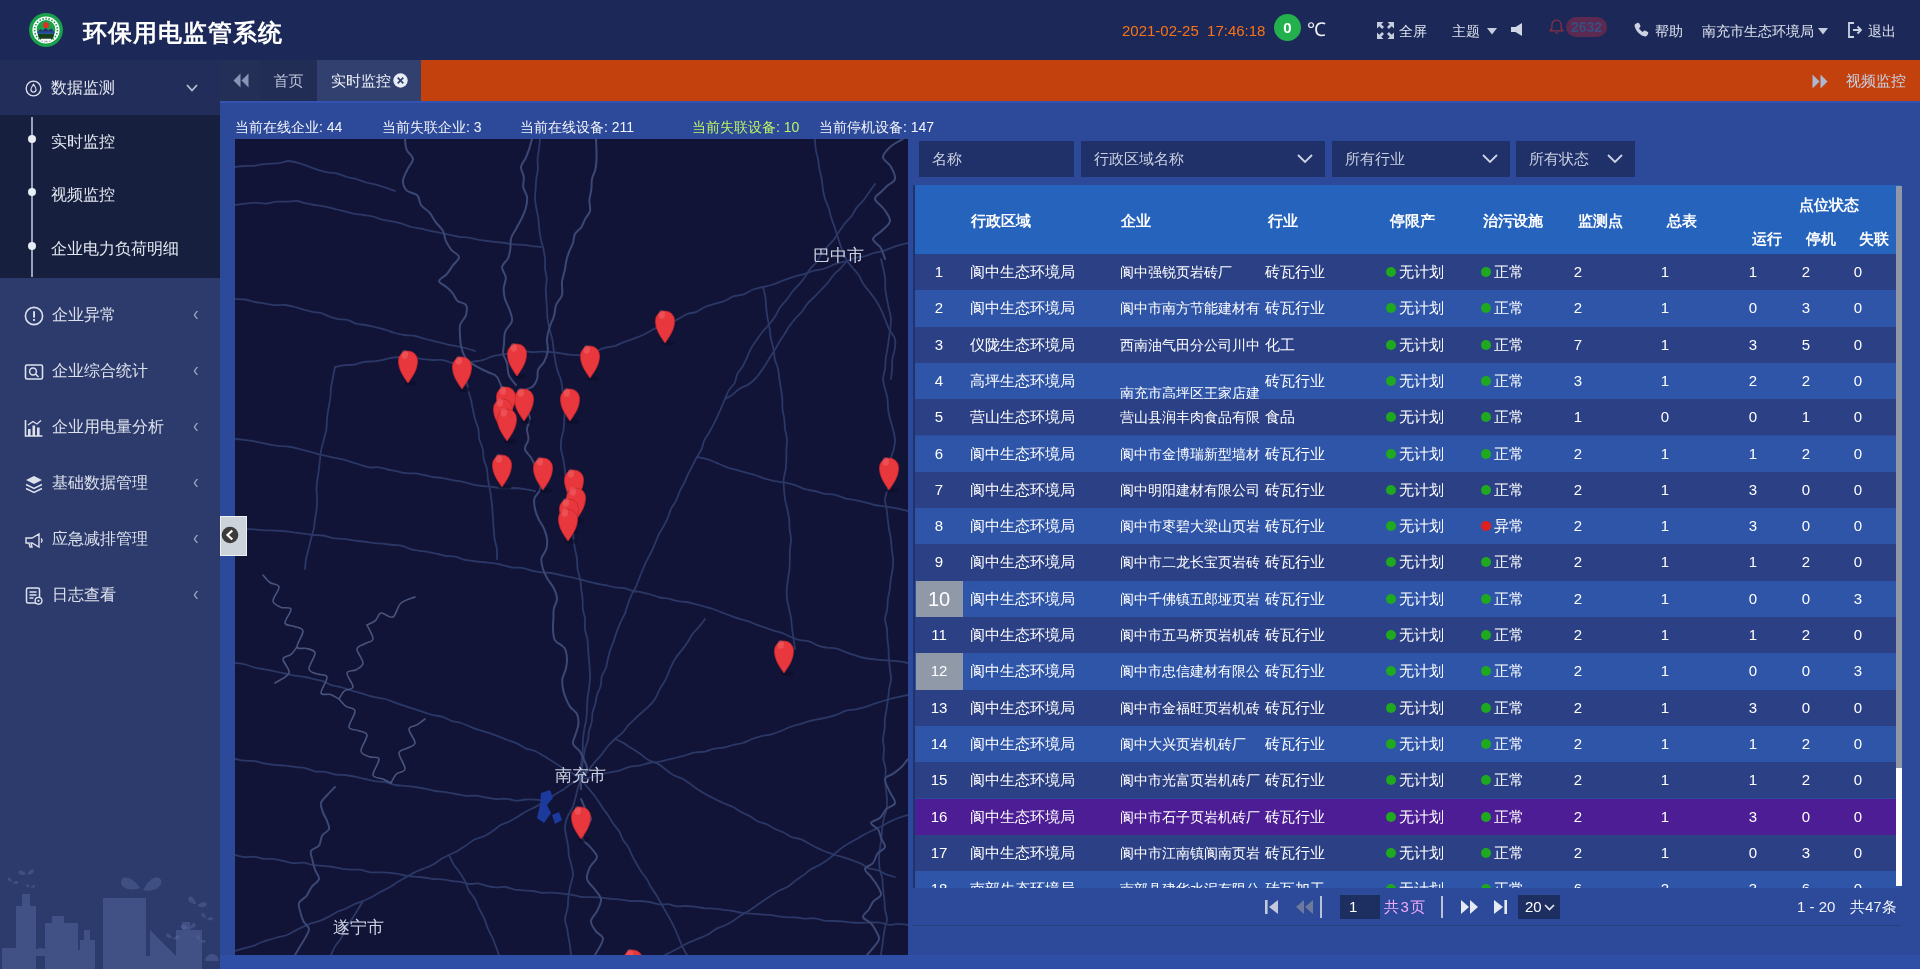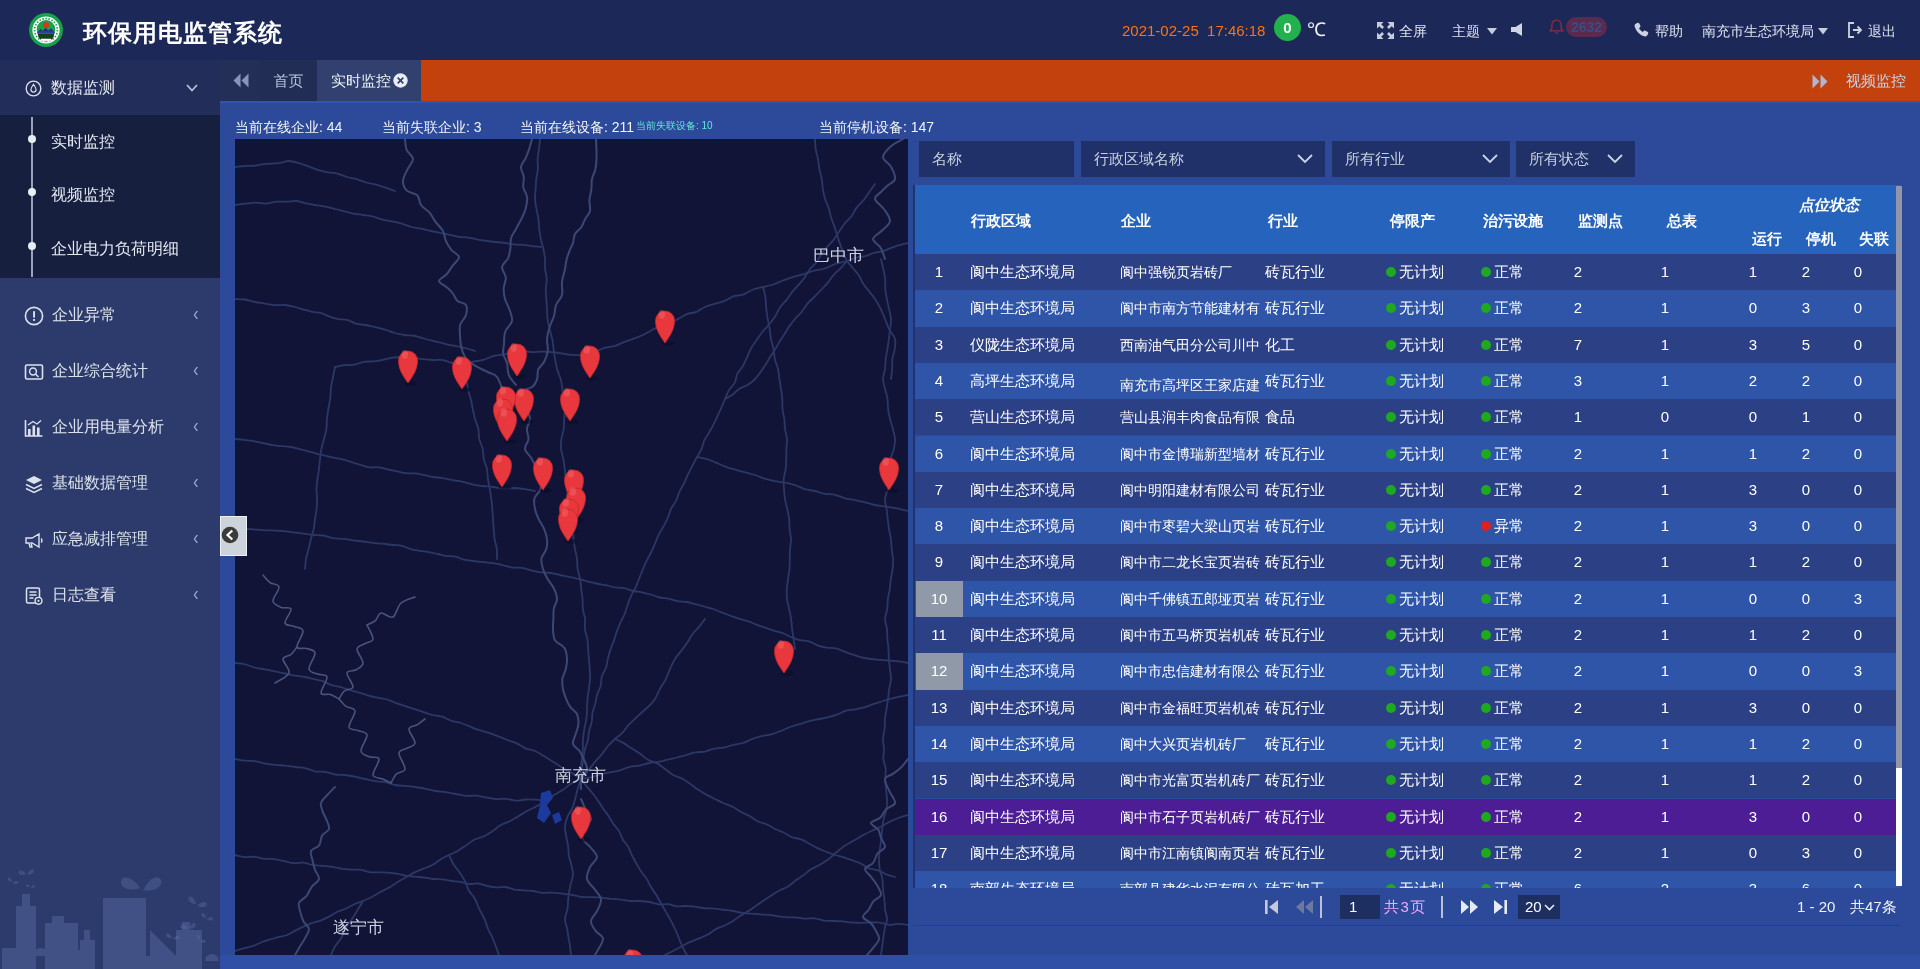--- a/index.html
+++ b/index.html
@@ -186,21 +186,21 @@
   <use href="#bf" transform="translate(26,44) scale(0.55) rotate(-18)"></use>
   <use href="#bf" transform="translate(12,52) scale(0.4) rotate(12)"></use>
   <use href="#bf" transform="translate(30,57) scale(0.34) rotate(-5)"></use>
  </g>
 </svg>
 </div>
 
 <div class="abs" style="left:235px;top:119px;font-size:14px;color:#f2f4fa">当前在线企业: 44</div>
 <div class="abs" style="left:382px;top:119px;font-size:14px;color:#f2f4fa">当前失联企业: 3</div>
 <div class="abs" style="left:520px;top:119px;font-size:14px;color:#f2f4fa">当前在线设备: 211</div>
-<div class="abs" style="left:636px;top:119px;font-size:10px;color:#5eead4">当前失联设备: 10</div>
+<div class="abs" style="left:692px;top:119px;font-size:14px;color:#bef264">当前失联设备: 10</div>
 <div class="abs" style="left:819px;top:119px;font-size:14px;color:#f2f4fa">当前停机设备: 147</div>
 
 <svg class="abs" style="left:235px;top:139px" width="673" height="816" viewBox="0 0 673 816">
     <rect x="0" y="0" width="673" height="816" fill="#121437"></rect>
     <path d="M640.0 45.0 C639.0 46.3 636.2 50.4 634.3 53.1 C632.4 55.8 630.6 58.6 628.6 61.2 C626.5 63.7 623.7 65.8 621.8 68.4 C619.8 71.1 618.6 74.4 616.7 77.0 C614.7 79.7 612.0 81.8 609.9 84.3 C607.9 86.9 606.1 89.7 604.2 92.4 C602.3 95.1 600.7 98.1 598.7 100.7 C596.7 103.3 594.1 105.6 592.0 108.0 C589.9 110.4 588.1 112.8 586.3 115.3 C584.6 117.9 583.3 120.8 581.4 123.2 C579.5 125.7 577.0 127.6 575.1 130.1 C573.2 132.5 571.8 135.3 570.0 137.9 C568.2 140.4 566.3 142.8 564.3 145.2 C562.3 147.5 560.1 149.5 558.0 152.0 C555.9 154.5 554.1 157.7 552.0 160.4 C549.8 163.1 547.1 165.4 545.1 168.3 C543.2 171.1 542.0 174.6 540.1 177.4 C538.2 180.3 536.0 183.0 533.8 185.7 C531.6 188.3 529.1 190.8 527.0 193.5 C524.8 196.2 522.9 199.3 521.0 202.0 C519.1 204.7 517.3 207.1 515.8 209.9 C514.3 212.6 513.3 215.7 512.0 218.5 C510.7 221.3 509.5 224.3 507.9 227.0 C506.3 229.7 503.8 231.9 502.4 234.7 C501.1 237.5 501.1 241.1 499.7 243.9 C498.2 246.6 495.4 248.7 493.8 251.4 C492.2 254.1 491.2 257.2 490.0 260.0 C488.8 262.8 487.6 265.7 486.4 268.5 C485.2 271.3 483.9 274.1 482.6 276.9 C481.4 279.7 480.1 282.5 478.7 285.2 C477.3 287.9 475.9 290.6 474.3 293.3 C472.8 296.0 470.7 298.4 469.4 301.2 C468.1 303.9 467.8 307.2 466.6 310.0 C465.3 312.8 463.5 315.2 462.0 318.0 C460.5 320.8 459.0 323.7 457.5 326.6 C456.0 329.5 454.5 332.3 453.1 335.2 C451.7 338.1 450.6 341.2 449.2 344.1 C447.8 347.0 445.9 349.7 444.6 352.6 C443.2 355.6 442.5 358.8 441.1 361.7 C439.7 364.6 437.4 367.1 436.0 370.0 C434.6 372.9 434.0 376.0 432.8 378.9 C431.6 381.8 430.1 384.6 428.5 387.4 C427.0 390.2 425.1 392.7 423.7 395.6 C422.3 398.4 421.4 401.4 420.1 404.3 C418.9 407.3 417.7 410.2 416.3 413.0 C415.0 415.8 413.2 418.5 411.8 421.4 C410.5 424.2 409.2 427.1 408.0 430.0 C406.8 432.9 405.5 435.9 404.4 438.9 C403.2 441.9 402.3 445.0 400.9 447.9 C399.6 450.8 397.7 453.4 396.3 456.3 C395.0 459.2 393.8 462.3 392.8 465.3 C391.7 468.3 391.1 471.5 389.9 474.5 C388.7 477.5 386.9 480.2 385.6 483.1 C384.3 486.0 383.1 489.0 382.0 492.0 C380.9 495.0 380.2 498.1 379.1 501.1 C378.0 504.1 376.6 507.0 375.6 510.1 C374.6 513.1 373.8 516.2 373.0 519.3 C372.2 522.4 372.0 525.7 371.0 528.7 C369.9 531.7 367.7 534.4 366.8 537.4 C365.9 540.5 366.4 544.0 365.6 547.1 C364.8 550.2 362.9 553.0 362.0 556.0 C361.1 559.0 360.9 562.1 360.2 565.0 C359.4 568.0 358.1 570.9 357.5 573.9 C356.9 576.9 357.3 580.1 356.7 583.2 C356.1 586.2 354.7 589.0 354.0 592.0 C353.4 595.0 353.6 598.2 352.9 601.2 C352.2 604.2 350.8 606.9 350.0 610.0 C349.2 613.1 348.9 616.6 348.3 620.0 C347.8 623.3 347.2 626.6 346.8 629.9 C346.4 633.3 346.1 638.3 346.0 640.0" fill="none" stroke="#2b3866" stroke-width="1.8" stroke-linejoin="round" stroke-linecap="round"></path>
     <path d="M305.0 0.0 C304.8 1.7 304.4 6.7 304.0 10.0 C303.6 13.3 302.8 16.6 302.6 19.9 C302.4 23.3 303.1 26.7 302.9 30.0 C302.7 33.4 301.6 36.6 301.3 40.0 C300.9 43.3 300.9 46.6 300.6 50.0 C300.4 53.3 299.9 56.7 300.0 60.0 C300.1 63.3 300.9 66.7 301.5 70.0 C302.1 73.4 302.9 76.6 303.4 80.0 C303.9 83.3 303.9 86.8 304.3 90.1 C304.7 93.5 305.1 96.8 305.8 100.1 C306.5 103.5 307.7 106.7 308.4 110.0 C309.1 113.3 309.7 116.7 310.0 120.0 C310.3 123.3 309.8 126.7 310.1 130.0 C310.4 133.3 311.6 136.6 311.7 140.0 C311.8 143.3 310.9 146.7 310.8 150.0 C310.7 153.4 311.1 156.7 311.3 160.0 C311.5 163.3 311.8 166.6 312.0 170.0 C312.2 173.4 312.2 176.8 312.6 180.2 C313.1 183.5 313.8 186.8 314.6 190.1 C315.3 193.4 316.5 196.6 317.2 199.9 C317.9 203.2 318.2 206.6 318.6 210.0 C319.1 213.3 319.4 216.6 320.0 220.0 C320.6 223.4 321.2 227.1 322.2 230.6 C323.2 234.0 325.0 237.3 325.9 240.8 C326.8 244.3 326.9 247.9 327.6 251.5 C328.3 255.0 329.6 258.6 330.0 262.0 C330.4 265.4 330.0 268.4 329.9 271.7 C329.7 274.9 329.4 278.1 329.2 281.3 C328.9 284.5 329.0 287.7 328.5 290.9 C328.0 294.1 326.7 297.2 326.3 300.4 C325.9 303.5 325.7 306.7 326.0 310.0 C326.3 313.3 327.7 316.6 328.3 319.9 C328.9 323.2 329.3 326.6 329.7 329.9 C330.1 333.3 330.7 336.6 331.0 340.0 C331.3 343.3 331.2 346.8 331.7 350.1 C332.2 353.5 333.3 356.7 334.0 360.0 C334.7 363.3 335.7 366.6 336.2 369.9 C336.6 373.2 336.5 376.6 336.8 380.0 C337.1 383.3 337.6 386.7 337.9 390.0 C338.2 393.4 338.2 396.8 338.6 400.1 C338.9 403.4 339.5 406.8 340.0 410.1 C340.6 413.4 341.6 416.7 342.0 420.0 C342.4 423.3 342.1 426.8 342.6 430.1 C343.1 433.4 344.5 436.6 345.1 439.9 C345.7 443.3 345.8 446.6 346.2 450.0 C346.6 453.3 347.3 456.6 347.6 460.0 C347.9 463.3 347.5 466.8 347.9 470.1 C348.3 473.4 349.7 476.7 350.0 480.0 C350.3 483.3 349.5 486.8 349.9 490.1 C350.3 493.4 351.8 496.6 352.4 499.9 C352.9 503.3 352.9 506.6 353.1 509.9 C353.4 513.3 353.6 516.6 353.9 520.0 C354.1 523.3 354.5 526.6 354.7 530.0 C354.9 533.3 355.1 536.7 355.0 540.0 C354.9 543.3 354.3 546.7 353.9 550.0 C353.4 553.3 352.8 556.6 352.5 560.0 C352.2 563.3 352.2 566.7 352.0 570.1 C351.8 573.4 351.8 576.8 351.3 580.1 C350.9 583.4 349.9 586.7 349.3 590.0 C348.8 593.3 348.3 596.7 348.0 600.0 C347.7 603.3 347.9 606.7 347.8 610.0 C347.6 613.3 347.2 616.7 346.9 620.0 C346.5 623.3 345.7 626.6 345.6 630.0 C345.5 633.3 345.9 638.3 346.0 640.0" fill="none" stroke="#2b3866" stroke-width="1.8" stroke-linejoin="round" stroke-linecap="round"></path>
     <path d="M346.0 640.0 C344.5 639.0 340.1 635.9 337.0 634.1 C333.9 632.2 330.7 630.6 327.6 628.8 C324.5 626.9 321.6 624.9 318.5 623.0 C315.5 621.1 312.5 619.1 309.4 617.3 C306.3 615.5 303.2 613.3 300.0 612.0 C296.8 610.7 293.5 610.6 290.4 609.3 C287.4 608.0 284.8 605.6 281.8 604.3 C278.8 602.9 275.5 602.1 272.4 601.0 C269.4 599.8 266.3 598.5 263.3 597.3 C260.2 596.1 257.1 595.0 254.0 593.9 C250.8 592.9 247.6 592.2 244.4 591.2 C241.3 590.2 238.2 588.9 235.2 587.7 C232.1 586.5 229.2 585.0 226.0 584.0 C222.8 583.0 219.4 582.8 216.3 581.8 C213.1 580.7 210.3 578.7 207.1 577.7 C203.9 576.8 200.5 576.7 197.2 575.8 C194.0 575.0 190.9 573.9 187.7 572.8 C184.6 571.8 181.5 570.6 178.3 569.6 C175.2 568.5 172.0 567.7 168.8 566.6 C165.6 565.6 162.5 564.4 159.4 563.3 C156.3 562.2 153.1 560.8 150.0 560.0 C146.9 559.2 143.9 559.1 140.9 558.4 C137.9 557.8 134.9 556.9 132.0 556.1 C129.0 555.2 126.1 554.2 123.1 553.3 C120.2 552.5 117.2 551.9 114.2 551.0 C111.3 550.1 108.5 548.8 105.5 548.0 C102.5 547.3 99.3 547.2 96.4 546.2 C93.5 545.3 90.9 543.2 88.0 542.2 C85.1 541.2 81.9 540.9 78.9 540.2 C76.0 539.5 73.2 538.6 70.0 538.0 C66.8 537.4 63.2 537.3 59.9 536.7 C56.5 536.1 53.2 535.2 49.9 534.5 C46.6 533.8 43.3 533.0 39.9 532.3 C36.6 531.6 33.3 530.9 29.9 530.3 C26.6 529.7 23.2 529.6 19.9 528.7 C16.6 527.9 13.4 526.1 10.1 525.3 C6.8 524.5 1.7 524.2 0.0 524.0" fill="none" stroke="#2b3866" stroke-width="1.8" stroke-linejoin="round" stroke-linecap="round"></path>
     <path d="M346.0 640.0 C344.4 640.7 339.5 642.7 336.5 644.5 C333.5 646.3 330.9 648.8 328.0 650.7 C325.1 652.6 322.0 654.1 319.0 656.0 C316.1 657.9 313.4 660.2 310.4 662.0 C307.5 663.9 304.5 665.7 301.4 667.4 C298.3 669.0 295.0 670.4 292.0 672.0 C289.0 673.6 286.3 675.5 283.5 677.2 C280.6 678.9 277.9 680.7 274.9 682.2 C271.9 683.7 268.5 684.4 265.7 686.1 C262.8 687.8 260.4 690.3 257.7 692.1 C254.9 694.0 252.2 695.9 249.1 697.3 C246.1 698.7 242.5 699.1 239.6 700.5 C236.6 702.0 234.1 704.3 231.3 706.2 C228.5 708.0 225.9 710.1 223.0 711.7 C220.1 713.4 216.9 714.5 214.0 716.0 C211.1 717.5 208.2 718.9 205.4 720.5 C202.6 722.2 200.1 724.5 197.2 726.0 C194.4 727.6 191.2 728.5 188.2 729.8 C185.2 731.0 182.1 732.1 179.1 733.6 C176.2 735.0 173.5 736.7 170.7 738.4 C167.8 740.0 165.0 741.5 162.2 743.3 C159.4 745.0 156.8 747.0 154.0 748.6 C151.2 750.3 148.2 751.5 145.3 753.0 C142.5 754.6 139.8 756.5 136.9 758.0 C134.0 759.5 130.9 760.8 128.0 762.0 C125.1 763.2 122.2 764.0 119.3 765.3 C116.5 766.5 113.9 768.2 111.1 769.5 C108.3 770.8 105.2 771.5 102.4 772.8 C99.7 774.1 97.1 776.0 94.4 777.4 C91.6 778.9 88.9 780.3 86.0 781.4 C83.1 782.5 80.0 783.1 77.1 784.1 C74.2 785.1 71.3 786.3 68.5 787.6 C65.7 788.8 62.9 790.2 60.2 791.6 C57.4 793.0 54.8 794.9 52.0 796.0 C49.2 797.1 46.1 797.3 43.2 798.1 C40.2 798.9 37.4 799.8 34.5 800.7 C31.6 801.6 28.7 802.5 25.9 803.5 C23.0 804.6 20.4 806.2 17.5 807.2 C14.6 808.1 11.6 808.5 8.7 809.3 C5.7 810.1 1.4 811.5 0.0 812.0" fill="none" stroke="#2b3866" stroke-width="1.8" stroke-linejoin="round" stroke-linecap="round"></path>
     <path d="M346.0 640.0 C346.9 641.2 349.7 644.9 351.7 647.3 C353.6 649.6 355.7 651.9 357.6 654.3 C359.5 656.7 361.3 659.2 363.0 661.7 C364.8 664.3 366.3 666.9 368.1 669.5 C369.8 672.0 371.8 674.3 373.5 676.9 C375.2 679.4 376.5 682.3 378.3 684.8 C380.0 687.3 382.4 689.4 384.0 692.0 C385.6 694.6 386.2 697.8 387.8 700.5 C389.3 703.1 391.7 705.3 393.2 707.9 C394.8 710.6 395.6 713.7 397.0 716.4 C398.3 719.2 399.9 721.8 401.4 724.5 C403.0 727.2 404.4 729.9 406.1 732.5 C407.8 735.0 410.0 737.3 411.7 739.9 C413.3 742.5 414.4 745.3 416.0 748.0 C417.6 750.7 419.6 753.4 421.3 756.1 C423.0 758.9 424.5 761.7 426.1 764.5 C427.7 767.3 429.3 770.1 430.9 772.9 C432.5 775.7 434.2 778.5 435.7 781.3 C437.2 784.2 438.7 787.1 440.0 790.0 C441.3 792.9 442.6 795.8 443.8 798.8 C445.0 801.7 445.9 804.8 447.3 807.7 C448.6 810.5 451.2 814.6 452.0 816.0" fill="none" stroke="#2b3866" stroke-width="1.8" stroke-linejoin="round" stroke-linecap="round"></path>
     <path d="M346.0 640.0 C347.6 639.7 352.6 639.1 355.9 638.4 C359.1 637.6 362.2 636.2 365.4 635.4 C368.6 634.6 372.0 634.1 375.2 633.4 C378.5 632.8 381.8 632.4 385.0 631.4 C388.2 630.5 391.2 628.6 394.4 627.8 C397.6 627.0 401.1 627.2 404.4 626.6 C407.6 626.0 410.8 624.6 414.0 624.0 C417.2 623.4 420.4 623.4 423.5 622.8 C426.6 622.2 429.7 621.3 432.8 620.6 C435.9 619.8 439.0 619.3 442.1 618.5 C445.2 617.7 448.3 616.8 451.3 616.0 C454.4 615.1 457.4 613.9 460.5 613.4 C463.7 612.8 467.0 613.2 470.1 612.6 C473.2 611.9 476.2 610.3 479.3 609.7 C482.4 609.0 485.7 609.2 488.8 608.6 C491.9 608.0 494.8 606.8 498.0 606.0 C501.2 605.2 504.7 605.0 507.8 604.0 C511.0 603.0 513.9 601.2 517.1 600.0 C520.2 598.9 523.4 597.9 526.6 597.1 C529.8 596.4 533.3 596.2 536.5 595.3 C539.7 594.4 542.8 593.2 545.9 592.0 C549.0 590.8 552.0 589.2 555.1 588.0 C558.3 586.9 561.5 586.0 564.7 585.1 C567.9 584.1 571.0 583.1 574.2 582.2 C577.5 581.4 580.8 580.7 584.0 580.0 C587.2 579.3 590.3 579.0 593.4 578.2 C596.4 577.4 599.5 576.5 602.5 575.4 C605.4 574.3 608.2 572.5 611.2 571.6 C614.3 570.8 617.6 570.9 620.7 570.3 C623.9 569.8 626.9 569.0 630.0 568.1 C633.0 567.2 635.9 565.9 638.9 564.9 C641.9 563.9 644.4 563.0 648.0 562.0 C651.6 561.0 656.3 559.7 660.4 558.7 C664.6 557.7 670.9 556.5 673.0 556.0" fill="none" stroke="#2b3866" stroke-width="1.8" stroke-linejoin="round" stroke-linecap="round"></path>
@@ -295,21 +295,21 @@
 <div class="abs" style="left:913px;top:185px;width:988px;height:703px;overflow:hidden;border-left:2px solid #20336c">
 
 <div class="abs" style="left:0;top:0;width:988px;height:69px;background:#2563bd">
   <div class="abs" style="left:56px;top:27px;font-size:15px;font-weight:bold">行政区域</div>
   <div class="abs" style="left:206px;top:27px;font-size:15px;font-weight:bold">企业</div>
   <div class="abs" style="left:353px;top:27px;font-size:15px;font-weight:bold">行业</div>
   <div class="abs" style="left:475px;top:27px;font-size:15px;font-weight:bold">停限产</div>
   <div class="abs" style="left:568px;top:27px;font-size:15px;font-weight:bold">治污设施</div>
   <div class="abs" style="left:663px;top:27px;font-size:15px;font-weight:bold">监测点</div>
   <div class="abs" style="left:752px;top:27px;font-size:15px;font-weight:bold">总表</div>
-  <div class="abs" style="left:884px;top:11px;font-size:15px;font-weight:bold;font-style:italic">点位状态</div>
+  <div class="abs" style="left:884px;top:11px;font-size:15px;font-weight:bold;">点位状态</div>
   <div class="abs" style="left:837px;top:45px;font-size:15px;font-weight:bold">运行</div>
   <div class="abs" style="left:891px;top:45px;font-size:15px;font-weight:bold">停机</div>
   <div class="abs" style="left:944px;top:45px;font-size:15px;font-weight:bold">失联</div>
 </div>
     <div class="abs" style="left:0;top:69.0px;width:988px;height:36.3px;background:#2c4086">
       <div class="abs" style="left:0;top:0;width:48px;height:36px;line-height:36px;text-align:center;font-size:15px">1</div>
       <div class="abs" style="left:55px;top:0;height:36px;line-height:36px;font-size:15px;white-space:nowrap">阆中生态环境局</div>
       <div class="abs" style="left:205px;top:0;height:36px;line-height:36px;font-size:14px;white-space:nowrap">阆中强锐页岩砖厂</div>
       <div class="abs" style="left:350px;top:0;height:36px;line-height:36px;font-size:15px;white-space:nowrap">砖瓦行业</div>
       <div class="abs" style="left:471px;top:0;width:58px;height:36px;line-height:36px;font-size:15px;white-space:nowrap"><span style="display:inline-block;width:10px;height:10px;border-radius:50%;background:#1fa91f;margin-right:3px"></span>无计划</div>
@@ -342,21 +342,21 @@
       <div class="abs" style="left:566px;top:0px;width:43px;height:36px;line-height:36px;font-size:15px;white-space:nowrap"><span style="display:inline-block;width:10px;height:10px;border-radius:50%;background:#1fa91f;margin-right:3px"></span>正常</div>
       <div class="abs" style="left:643px;top:0;width:40px;height:36px;line-height:36px;text-align:center;font-size:15px">7</div>
       <div class="abs" style="left:730px;top:0;width:40px;height:36px;line-height:36px;text-align:center;font-size:15px">1</div>
       <div class="abs" style="left:818px;top:0;width:40px;height:36px;line-height:36px;text-align:center;font-size:15px">3</div>
       <div class="abs" style="left:871px;top:0;width:40px;height:36px;line-height:36px;text-align:center;font-size:15px">5</div>
       <div class="abs" style="left:923px;top:0;width:40px;height:36px;line-height:36px;text-align:center;font-size:15px">0</div>
     </div>
     <div class="abs" style="left:0;top:177.9px;width:988px;height:36.3px;background:#2f55a9">
       <div class="abs" style="left:0;top:0;width:48px;height:36px;line-height:36px;text-align:center;font-size:15px">4</div>
       <div class="abs" style="left:55px;top:0;height:36px;line-height:36px;font-size:15px;white-space:nowrap">高坪生态环境局</div>
-      <div class="abs" style="left:205px;top:4px;height:36px;line-height:36px;font-size:14px;white-space:nowrap">南充市高坪区王家店建</div>
+      <div class="abs" style="left:205px;top:12px;height:36px;line-height:36px;font-size:14px;white-space:nowrap">南充市高坪区王家店建</div>
       <div class="abs" style="left:350px;top:0;height:36px;line-height:36px;font-size:15px;white-space:nowrap">砖瓦行业</div>
       <div class="abs" style="left:471px;top:0;width:58px;height:36px;line-height:36px;font-size:15px;white-space:nowrap"><span style="display:inline-block;width:10px;height:10px;border-radius:50%;background:#1fa91f;margin-right:3px"></span>无计划</div>
       <div class="abs" style="left:566px;top:0px;width:43px;height:36px;line-height:36px;font-size:15px;white-space:nowrap"><span style="display:inline-block;width:10px;height:10px;border-radius:50%;background:#1fa91f;margin-right:3px"></span>正常</div>
       <div class="abs" style="left:643px;top:0;width:40px;height:36px;line-height:36px;text-align:center;font-size:15px">3</div>
       <div class="abs" style="left:730px;top:0;width:40px;height:36px;line-height:36px;text-align:center;font-size:15px">1</div>
       <div class="abs" style="left:818px;top:0;width:40px;height:36px;line-height:36px;text-align:center;font-size:15px">2</div>
       <div class="abs" style="left:871px;top:0;width:40px;height:36px;line-height:36px;text-align:center;font-size:15px">2</div>
       <div class="abs" style="left:923px;top:0;width:40px;height:36px;line-height:36px;text-align:center;font-size:15px">0</div>
     </div>
     <div class="abs" style="left:0;top:214.2px;width:988px;height:36.3px;background:#2c4086">
@@ -419,21 +419,21 @@
       <div class="abs" style="left:471px;top:0;width:58px;height:36px;line-height:36px;font-size:15px;white-space:nowrap"><span style="display:inline-block;width:10px;height:10px;border-radius:50%;background:#1fa91f;margin-right:3px"></span>无计划</div>
       <div class="abs" style="left:566px;top:0px;width:43px;height:36px;line-height:36px;font-size:15px;white-space:nowrap"><span style="display:inline-block;width:10px;height:10px;border-radius:50%;background:#1fa91f;margin-right:3px"></span>正常</div>
       <div class="abs" style="left:643px;top:0;width:40px;height:36px;line-height:36px;text-align:center;font-size:15px">2</div>
       <div class="abs" style="left:730px;top:0;width:40px;height:36px;line-height:36px;text-align:center;font-size:15px">1</div>
       <div class="abs" style="left:818px;top:0;width:40px;height:36px;line-height:36px;text-align:center;font-size:15px">1</div>
       <div class="abs" style="left:871px;top:0;width:40px;height:36px;line-height:36px;text-align:center;font-size:15px">2</div>
       <div class="abs" style="left:923px;top:0;width:40px;height:36px;line-height:36px;text-align:center;font-size:15px">0</div>
     </div>
     <div class="abs" style="left:0;top:395.7px;width:988px;height:36.3px;background:#2f55a9">
       <div class="abs" style="left:1px;top:0;width:47px;height:36.3px;background:#8f99a7"></div>
-      <div class="abs" style="left:0;top:0;width:48px;height:36px;line-height:36px;text-align:center;font-size:15px">10</div>
+      <div class="abs" style="left:0;top:0;width:48px;height:36px;line-height:36px;text-align:center;font-size:20px">10</div>
       <div class="abs" style="left:55px;top:0;height:36px;line-height:36px;font-size:15px;white-space:nowrap">阆中生态环境局</div>
       <div class="abs" style="left:205px;top:0;height:36px;line-height:36px;font-size:14px;white-space:nowrap">阆中千佛镇五郎垭页岩</div>
       <div class="abs" style="left:350px;top:0;height:36px;line-height:36px;font-size:15px;white-space:nowrap">砖瓦行业</div>
       <div class="abs" style="left:471px;top:0;width:58px;height:36px;line-height:36px;font-size:15px;white-space:nowrap"><span style="display:inline-block;width:10px;height:10px;border-radius:50%;background:#1fa91f;margin-right:3px"></span>无计划</div>
       <div class="abs" style="left:566px;top:0px;width:43px;height:36px;line-height:36px;font-size:15px;white-space:nowrap"><span style="display:inline-block;width:10px;height:10px;border-radius:50%;background:#1fa91f;margin-right:3px"></span>正常</div>
       <div class="abs" style="left:643px;top:0;width:40px;height:36px;line-height:36px;text-align:center;font-size:15px">2</div>
       <div class="abs" style="left:730px;top:0;width:40px;height:36px;line-height:36px;text-align:center;font-size:15px">1</div>
       <div class="abs" style="left:818px;top:0;width:40px;height:36px;line-height:36px;text-align:center;font-size:15px">0</div>
       <div class="abs" style="left:871px;top:0;width:40px;height:36px;line-height:36px;text-align:center;font-size:15px">0</div>
       <div class="abs" style="left:923px;top:0;width:40px;height:36px;line-height:36px;text-align:center;font-size:15px">3</div>

